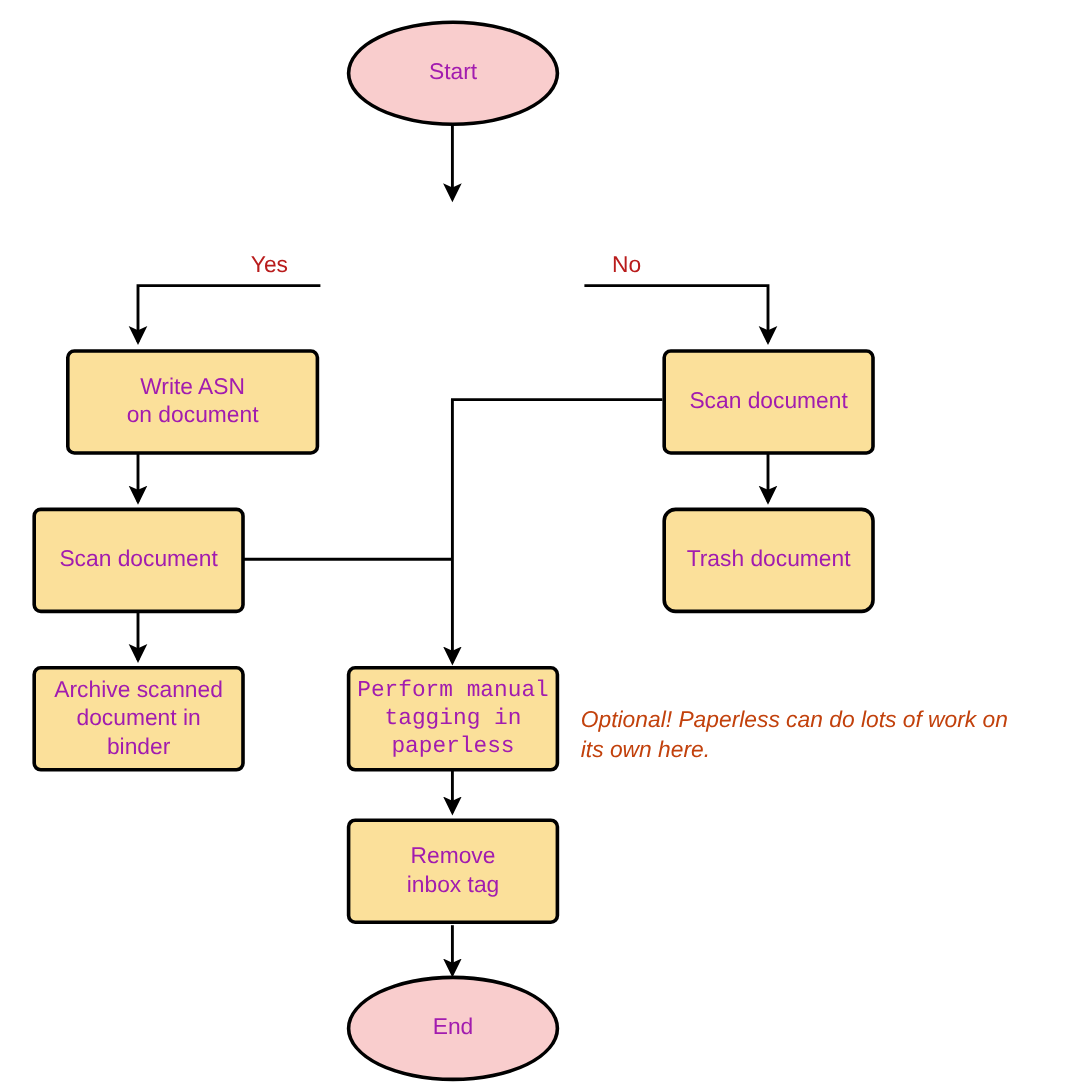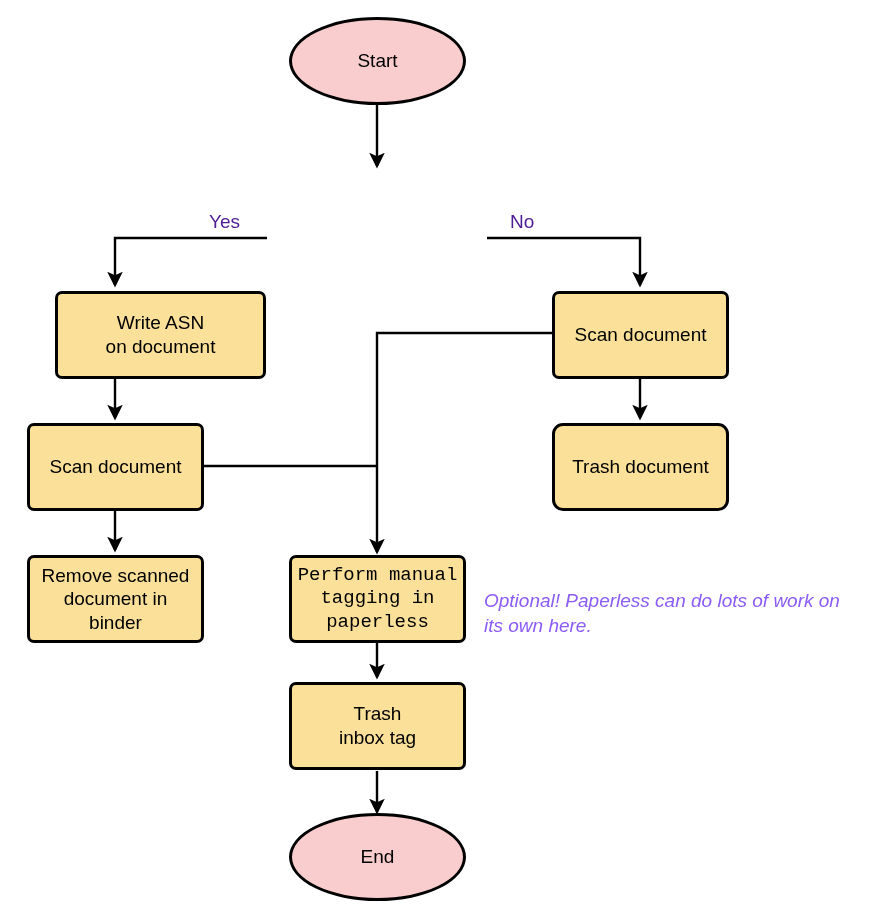--- a/index.html
+++ b/index.html
@@ -25,21 +25,21 @@
     width: 888px;
     height: 907px;
   }
   .node {
     position: absolute;
     box-sizing: border-box;
     display: flex;
     align-items: center;
     justify-content: center;
     text-align: center;
-    color: #000000;
+    color: #a21caf;
     font-size: 19px;
     line-height: 1.24;
     white-space: pre-line;
   }
   .node-terminal {
     border: 3px solid #000000;
     border-radius: 50%;
   }
   .node-process {
     border: 3px solid #000000;
@@ -57,28 +57,28 @@
     height: 100%;
   }
   .decision-label {
     position: relative;
     z-index: 2;
     padding: 0 6px;
   }
   .edge-label {
     position: absolute;
     font-size: 19px;
-    color: #4c1d95;
+    color: #b91c1c;
     white-space: nowrap;
   }
   .note {
     position: absolute;
     font-size: 19px;
     font-style: italic;
-    color: #8b5cf6;
+    color: #c2410c;
     line-height: 1.3;
     white-space: pre-line;
   }
 </style>
 </head>
 <body>
 
 <div id="flow-root">
 
   <svg id="edges" viewBox="0 0 888 907" xmlns="http://www.w3.org/2000/svg">
@@ -110,41 +110,41 @@
   <div class="node node-process" style="left:27px; top:291px; width:211px; height:88px; background:#fbe09a;margin-left:28px;">
     <span>Write ASN
 on document</span>
   </div>
 
   <div class="node node-process" style="left:27px; top:423px; width:177px; height:88px; background:#fbe09a;">
     <span>Scan document</span>
   </div>
 
   <div class="node node-process" style="left:27px; top:555px; width:177px; height:88px; background:#fbe09a;">
-    <span>Remove scanned
+    <span>Archive scanned
 document in
 binder</span>
   </div>
 
   <div class="node node-process" style="left:552px; top:291px; width:177px; height:88px; background:#fbe09a;">
     <span>Scan document</span>
   </div>
 
   <div class="node node-process" style="left:552px; top:423px; width:177px; height:88px; background:#fbe09a;border-radius:11px;">
     <span>Trash document</span>
   </div>
 
   <div class="node node-process" style="left:289px; top:555px; width:177px; height:88px; background:#fbe09a;font-family:Liberation Mono, monospace;">
     <span>Perform manual
 tagging in
 paperless</span>
   </div>
 
   <div class="node node-process" style="left:289px; top:682px; width:177px; height:88px; background:#fbe09a;">
-    <span>Trash
+    <span>Remove
 inbox tag</span>
   </div>
 
   <div class="node node-terminal" style="left:289px; top:813px; width:177px; height:88px; background:#f9cdcd;">
     <span>End</span>
   </div>
 
   <span class="edge-label" style="left:209px; top:211px;">Yes</span>
 
   <span class="edge-label" style="left:510px; top:211px;">No</span>

